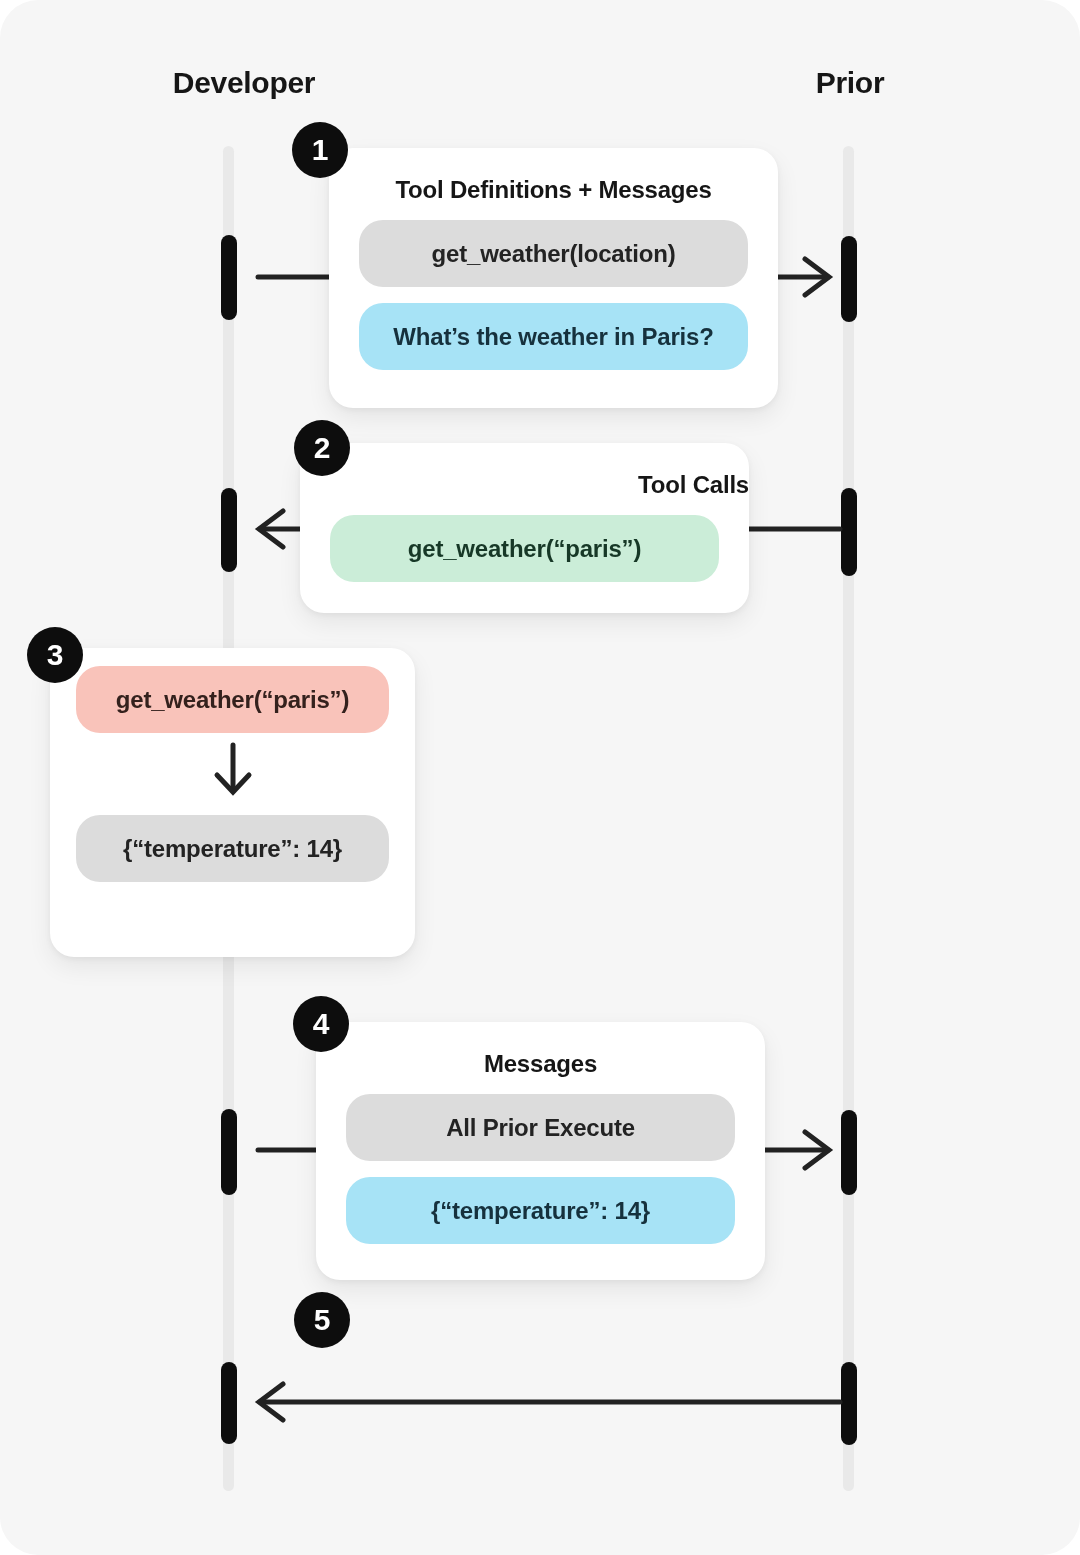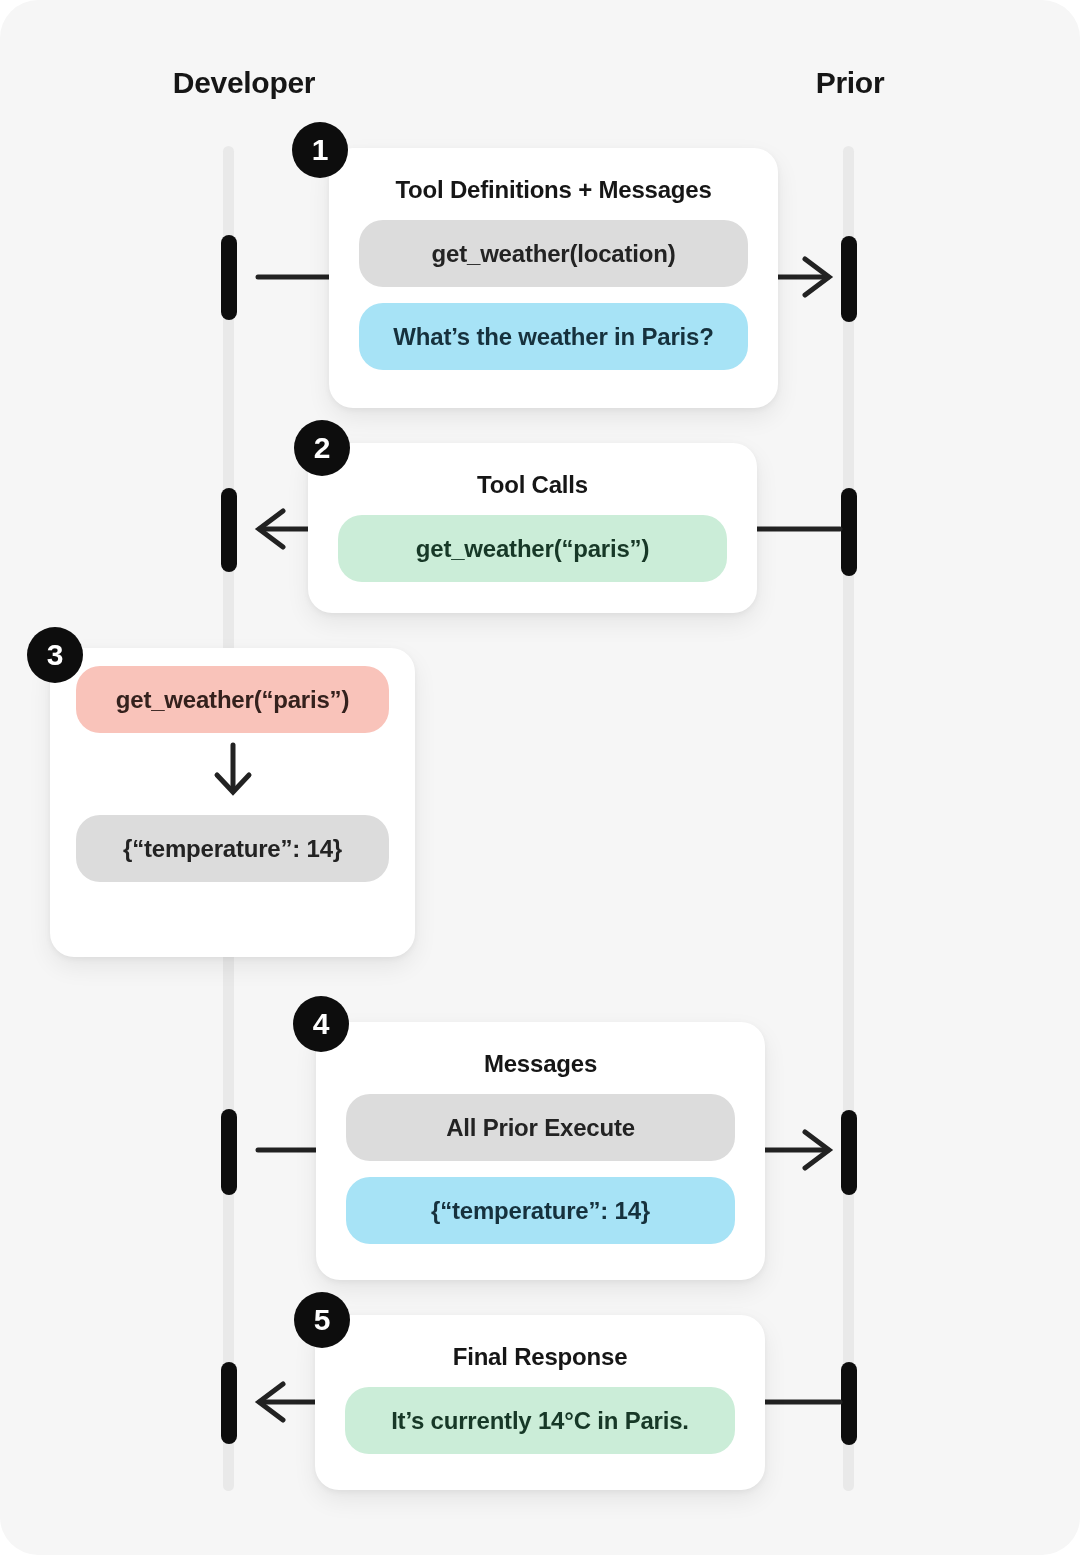--- a/index.html
+++ b/index.html
@@ -89,21 +89,21 @@
       </g>
     </g>
   </svg>
 
   <div class="card" style="left:329px;top:148px;width:449px;height:260px;">
     <div class="card-title">Tool Definitions + Messages</div>
     <div class="pill pill-gray">get_weather(location)</div>
     <div class="pill pill-blue">What’s the weather in Paris?</div>
   </div>
 
-  <div class="card" style="left:308px;top:443px;width:449px;height:170px;">
+  <div class="card" style="left:300px;top:443px;width:449px;height:170px;align-items:flex-end;">
     <div class="card-title">Tool Calls</div>
     <div class="pill pill-green">get_weather(“paris”)</div>
   </div>
 
   <div class="card card-exec" style="left:50px;top:648px;width:365px;height:309px;">
     <div class="pill pill-pink">get_weather(“paris”)</div>
     <svg class="down-arrow" width="44" height="58" viewBox="0 0 44 58">
       <g stroke="#222222" stroke-width="5" stroke-linecap="round" fill="none">
         <line x1="22" y1="4" x2="22" y2="50"></line>
         <polyline points="6,34 22,51 38,34"></polyline>
@@ -111,23 +111,19 @@
     </svg>
     <div class="pill pill-gray">{“temperature”: 14}</div>
   </div>
 
   <div class="card" style="left:316px;top:1022px;width:449px;height:258px;">
     <div class="card-title">Messages</div>
     <div class="pill pill-gray">All Prior Execute</div>
     <div class="pill pill-blue">{“temperature”: 14}</div>
   </div>
 
-  <div class="card" style="left:315px;top:1315px;width:450px;height:175px;">
-    <div class="card-title">Final Response</div>
-    <div class="pill pill-green">It’s currently 14°C in Paris.</div>
-  </div>
 
   <div class="badge" style="left:292px;top:122px;">1</div>
   <div class="badge" style="left:294px;top:420px;">2</div>
   <div class="badge" style="left:27px;top:627px;">3</div>
   <div class="badge" style="left:293px;top:996px;">4</div>
   <div class="badge" style="left:294px;top:1292px;">5</div>
 </div>
 
 </body></html>

